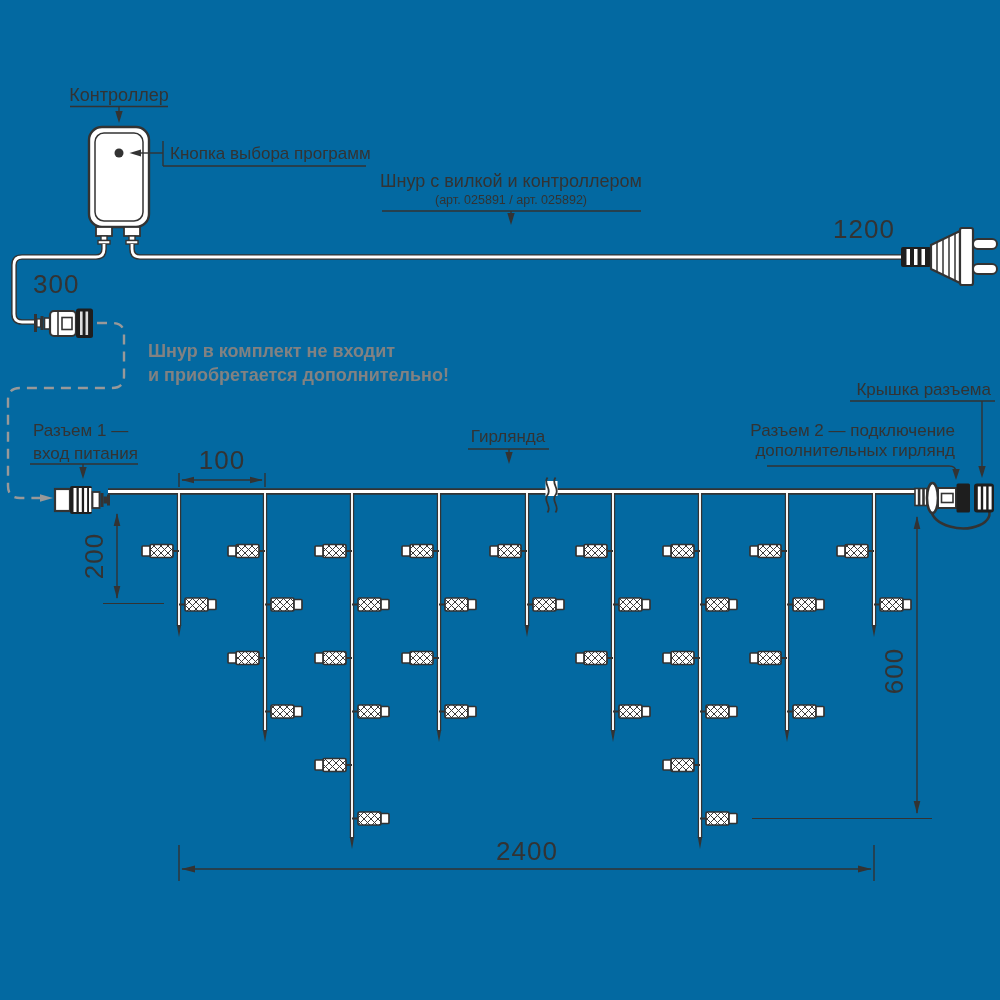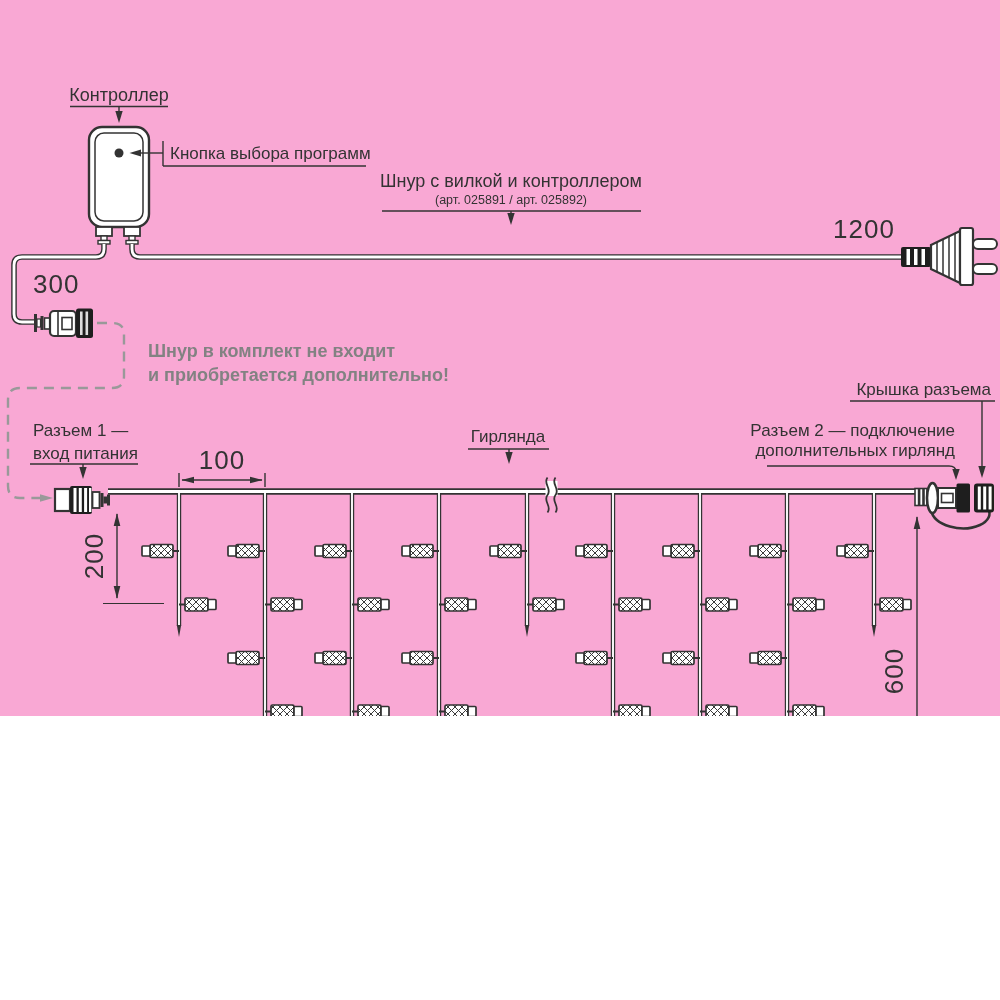--- a/index.html
+++ b/index.html
@@ -1,16 +1,16 @@
 <!DOCTYPE html>
 <html><head>
 <meta charset="utf-8">
 <style>
   html,body{margin:0;padding:0;background:#fff;}
-  .stage{position:relative;width:1000px;height:716px;background:#f9a8d4;overflow:hidden;
+  .stage{position:relative;width:1000px;height:1000px;background:#0369a1;overflow:hidden;
          font-family:"Liberation Sans", sans-serif;}
   svg{display:block;}
   text{fill:#333;font-family:"Liberation Sans", sans-serif;}
   .lbl{font-size:17px;}
   .lbl-lg{font-size:18px;}
   .dim{font-size:26px;letter-spacing:1px;}
   .art{font-size:12.5px;}
   .note{font-size:18px;font-weight:bold;fill:#828282;}
 </style>
 </head>

